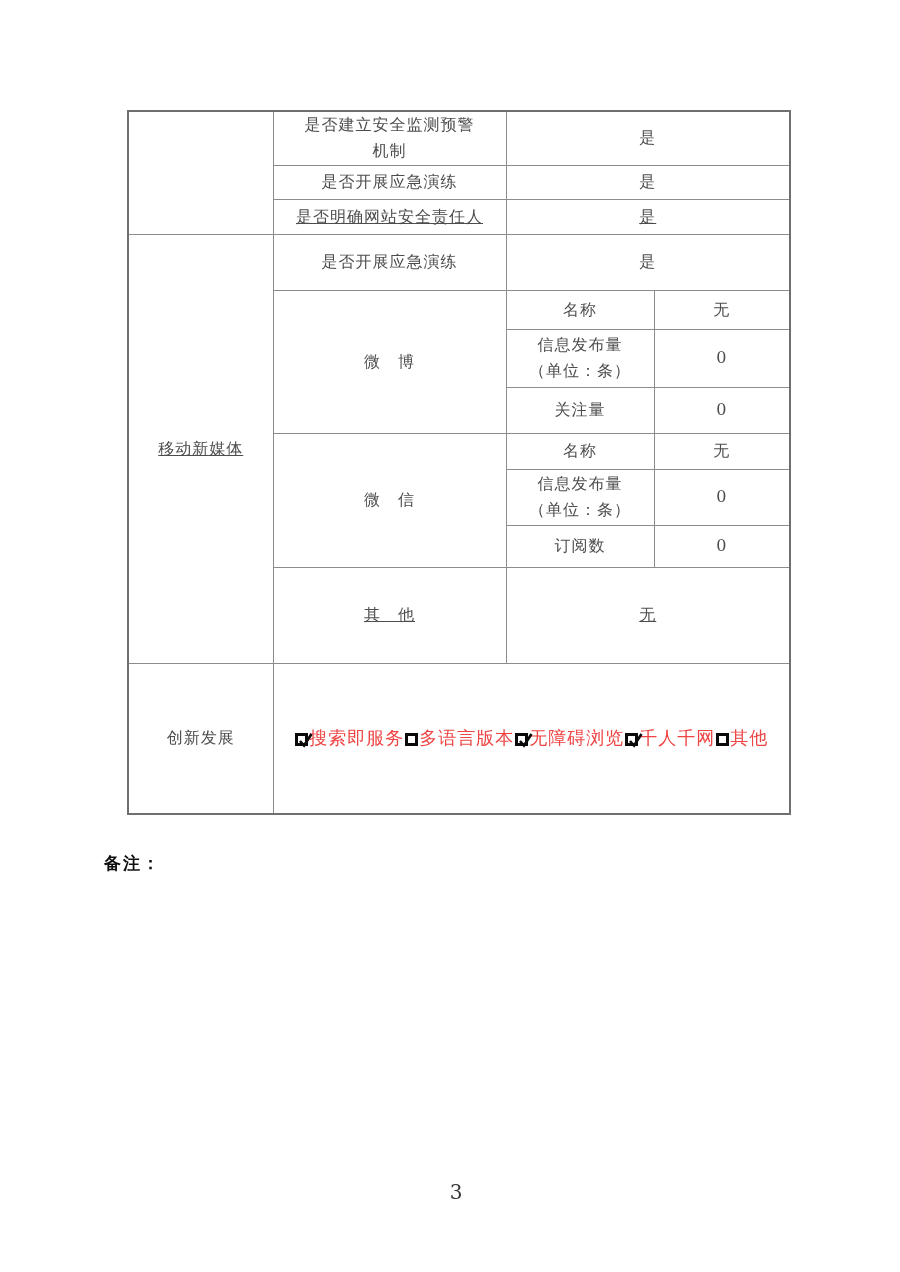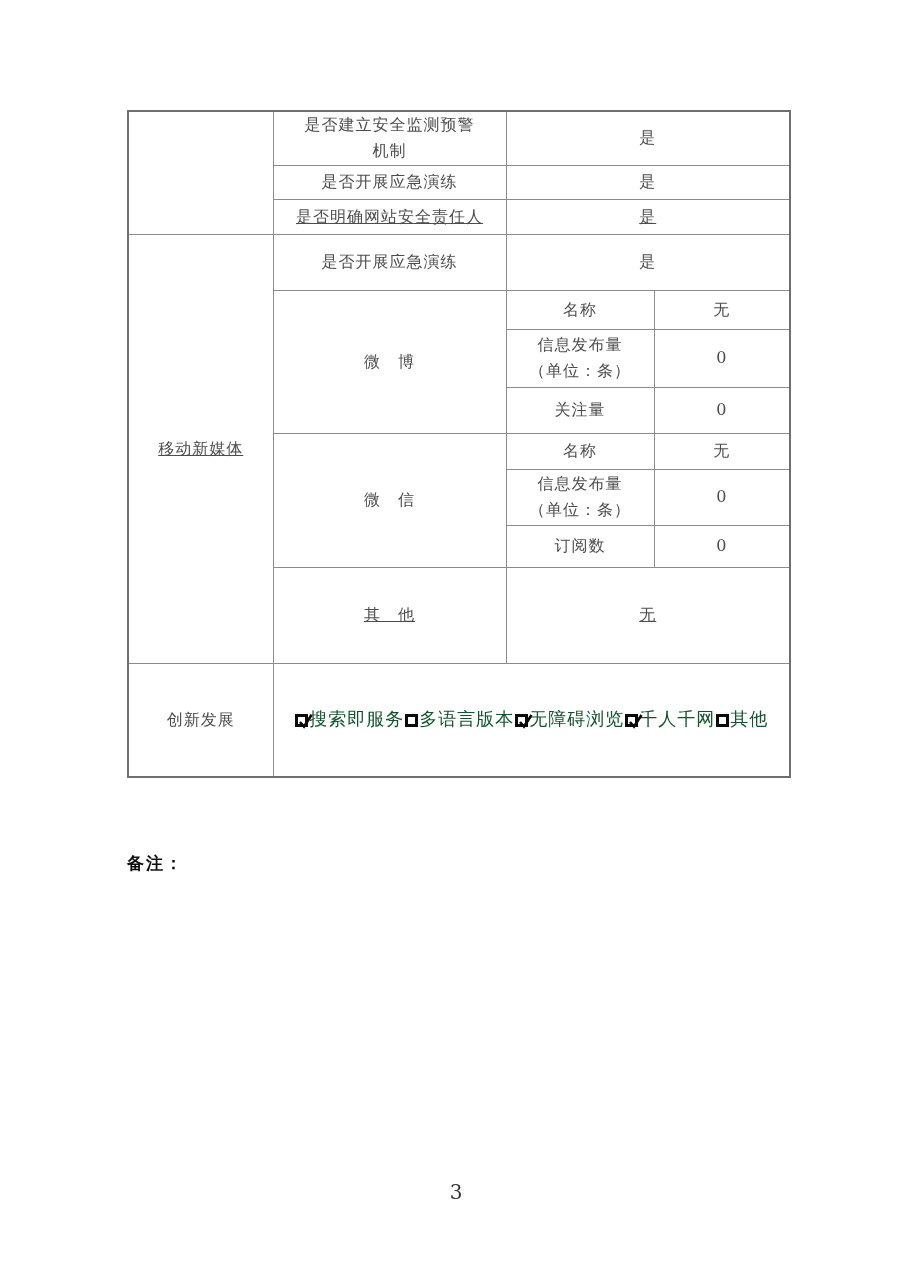--- a/index.html
+++ b/index.html
@@ -42,39 +42,39 @@
     color: #4d4d4d;
   }
   .two-line div { line-height: 26px; text-align: center; }
 
   
   td.cb-cell { padding-bottom: 26px; }
   .cb-line {
     white-space: nowrap;
     font-size: 18px;
     letter-spacing: 1px;
-    color: #14532d;
+    color: #ef4444;
     text-align: right;
   }
   .cb-box {
     display: inline-block;
     position: relative;
     width: 13px; height: 13px;
     border: 3px solid #0a0a0a;
     background: #ffffff;
     vertical-align: -2px;
     margin: 0 1px;
   }
   .cb-box svg { position: absolute; left: -1px; top: -3px; width: 16px; height: 16px; overflow: visible; display: none; }
   .cb-box[data-checked="true"] svg { display: block; }
 
   
   .remark {
     position: absolute;
-    left: 127px; top: 852px;
+    left: 104px; top: 852px;
     font-family: "DejaVu Sans", "Liberation Sans", sans-serif;
     font-weight: 700;
     font-size: 17px;
     letter-spacing: 2px;
     color: #0f0f0f;
   }
   .pagenum {
     position: absolute;
     left: 0; top: 1180px;
     width: 912px;
@@ -152,21 +152,21 @@
     <tr style="height:42px">
       <td>订阅数</td>
       <td>0</td>
     </tr>
 
     <tr style="height:96px">
       <td class="sec">其　他</td>
       <td colspan="2" class="sec">无</td>
     </tr>
 
-    <tr style="height:114px">
+    <tr style="height:151px">
       <td class="col-header">创新发展</td>
       <td colspan="3" class="cb-cell">
         <span class="cb-line">
           <span class="cb-box" data-checked="true"><svg viewBox="0 0 16 16">
                   <path d="M3 8 L7 12.5 L14.5 1" stroke="#0a0a0a" stroke-width="2.6" fill="none"></path>
                 </svg></span><span>搜索即服务</span><span class="cb-box" data-checked="false"></span><span>多语言版本</span><span class="cb-box" data-checked="true"><svg viewBox="0 0 16 16">
                   <path d="M3 8 L7 12.5 L14.5 1" stroke="#0a0a0a" stroke-width="2.6" fill="none"></path>
                 </svg></span><span>无障碍浏览</span><span class="cb-box" data-checked="true"><svg viewBox="0 0 16 16">
                   <path d="M3 8 L7 12.5 L14.5 1" stroke="#0a0a0a" stroke-width="2.6" fill="none"></path>
                 </svg></span><span>千人千网</span><span class="cb-box" data-checked="false"></span><span>其他</span>

